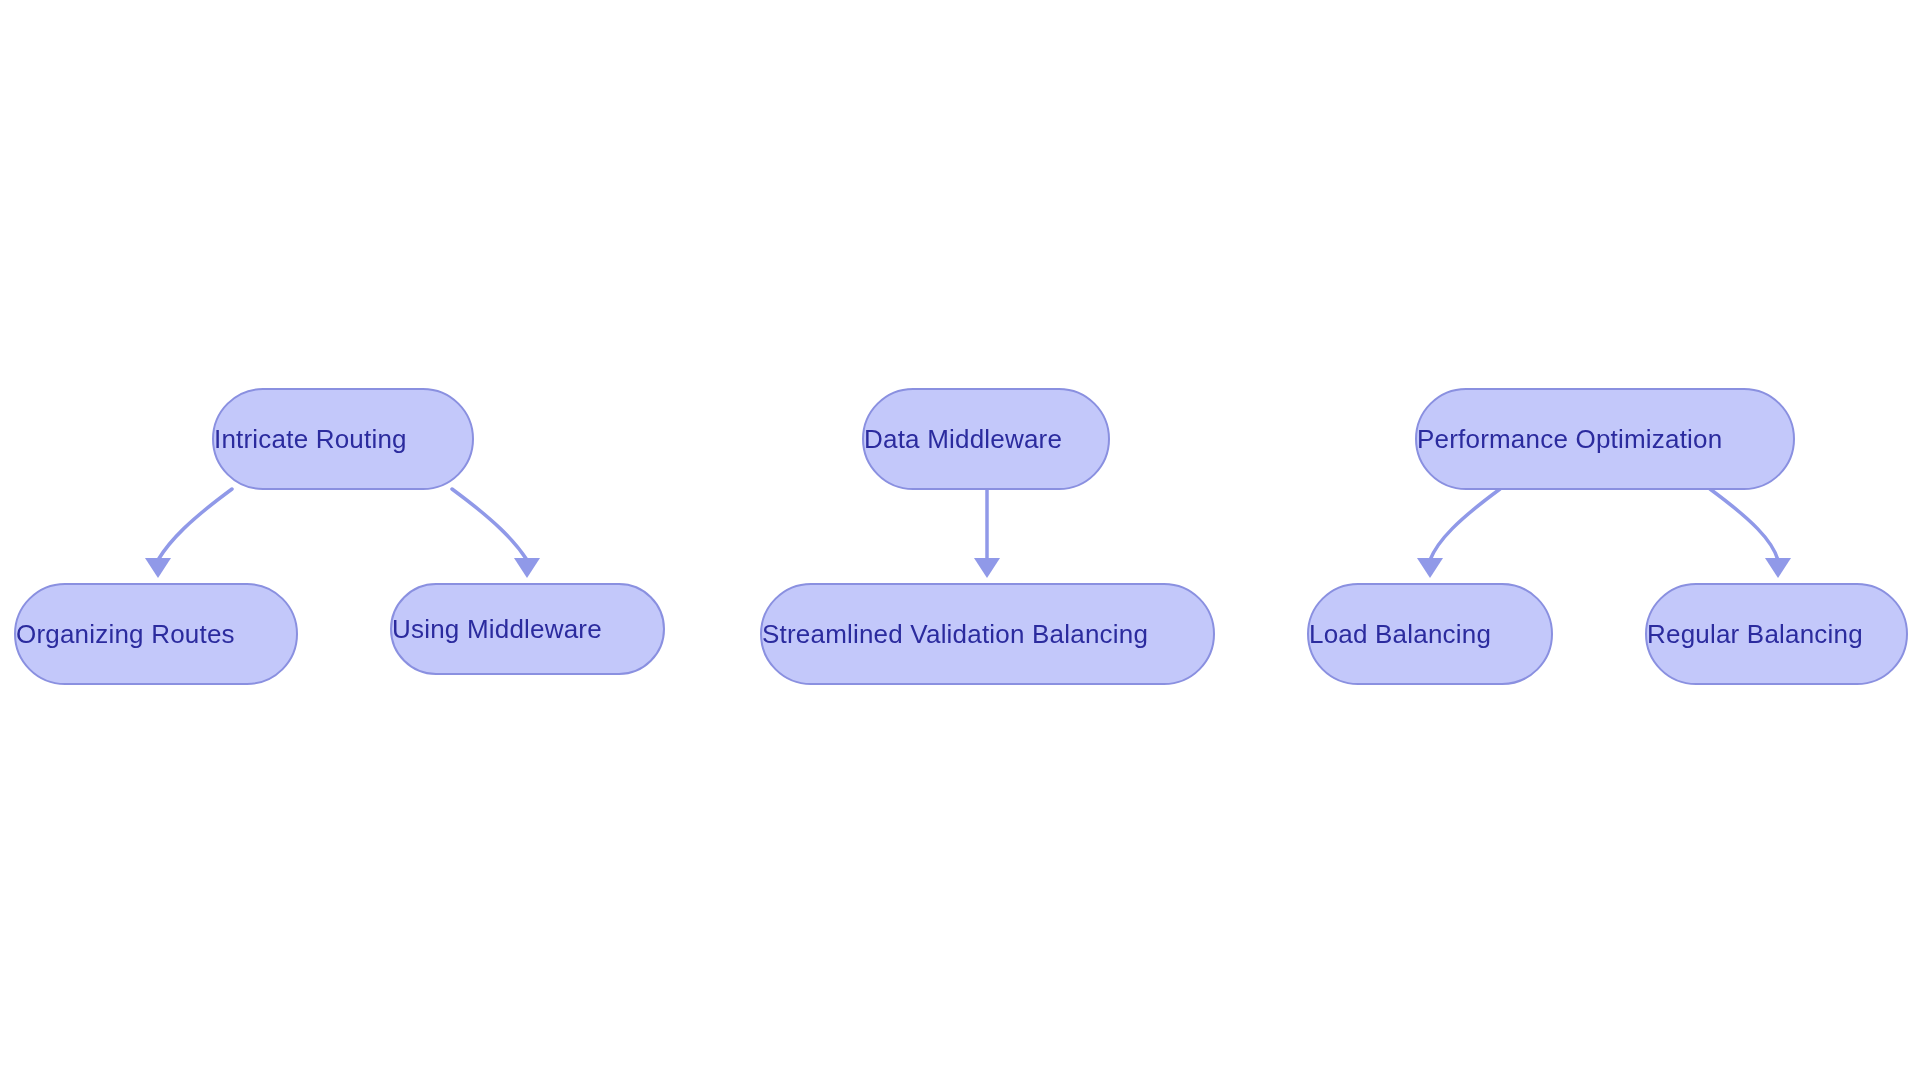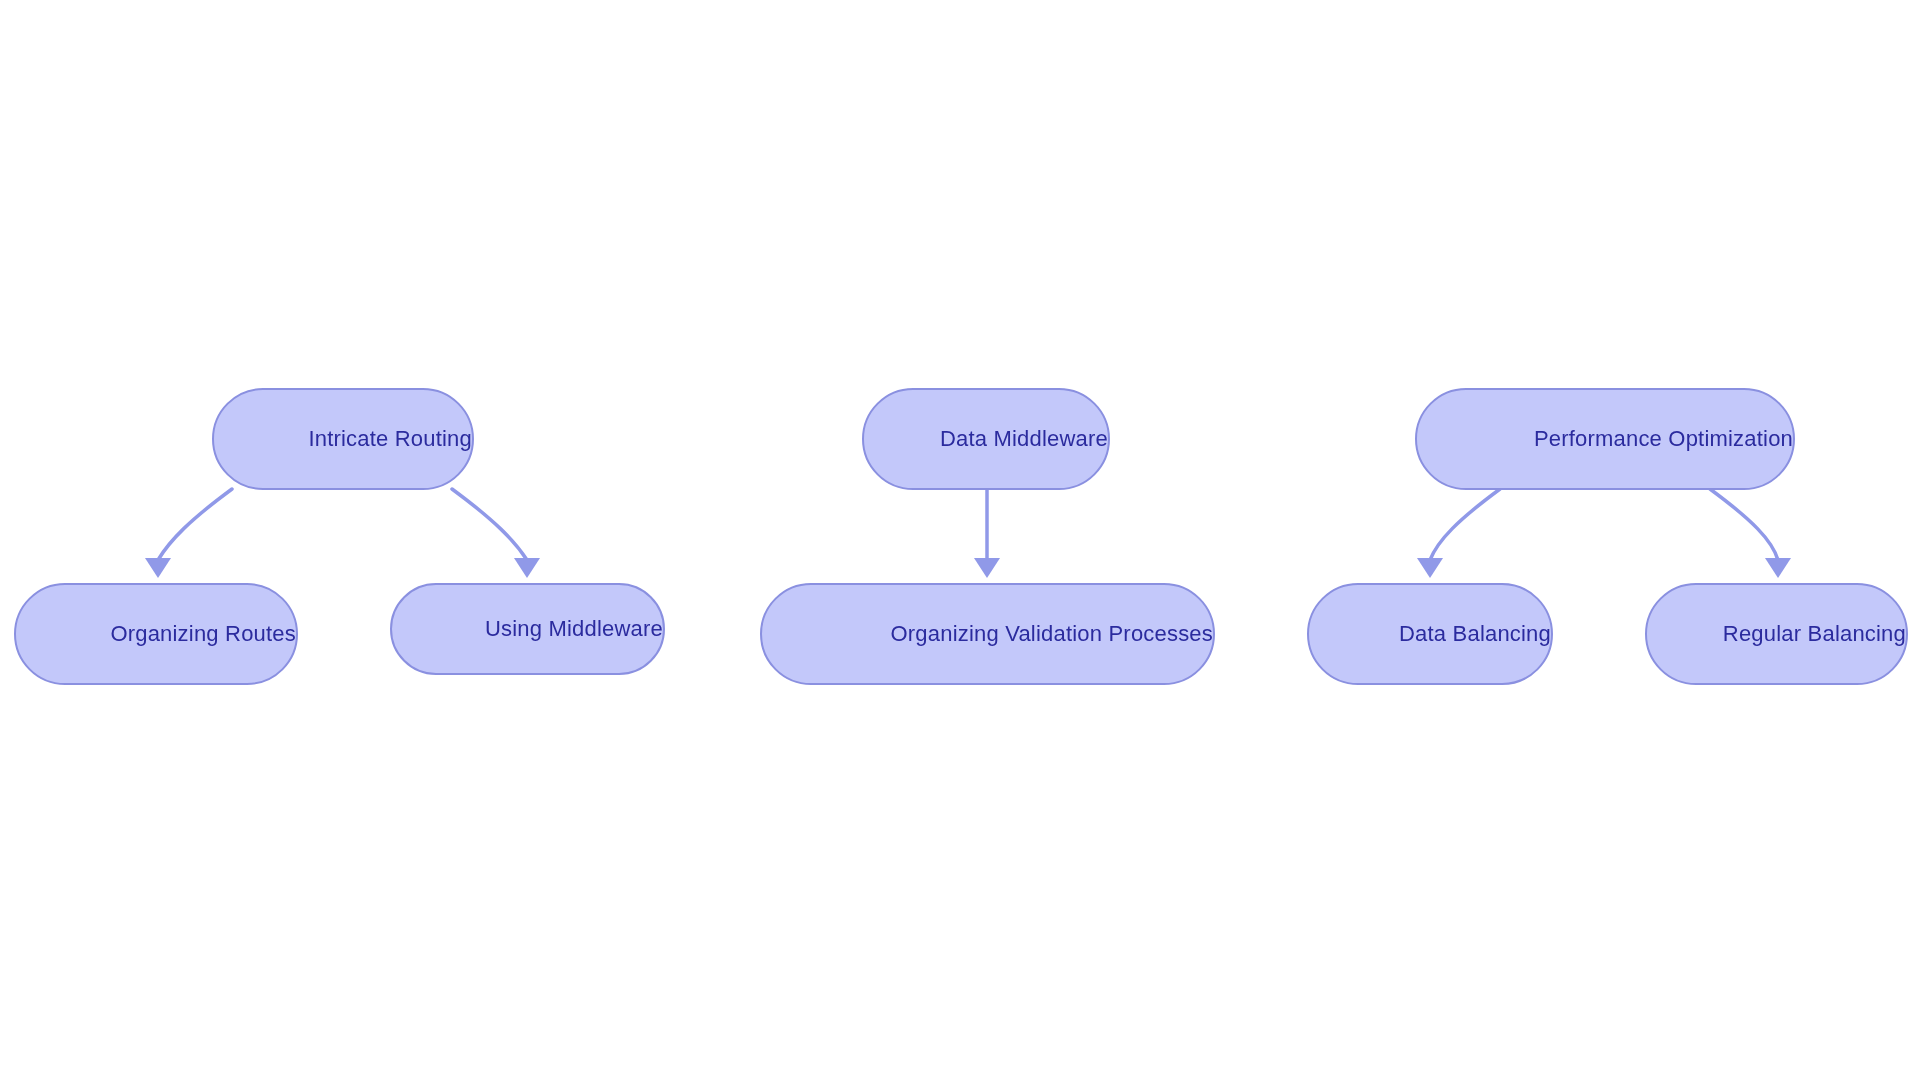--- a/index.html
+++ b/index.html
@@ -24,26 +24,26 @@
     top: 0;
     width: 1920px;
     height: 1083px;
     pointer-events: none;
   }
   .node {
     position: absolute;
     box-sizing: border-box;
     display: flex;
     align-items: center;
-    justify-content: flex-end;
+    justify-content: flex-start;
     background: #c3c8fa;
     border: 2px solid #8a90e0;
     border-radius: 999px;
     color: #2b2b9e;
-    font-size: 22px;
+    font-size: 26px;
     font-weight: 400;
     letter-spacing: 0.2px;
     line-height: 1;
     white-space: nowrap;
     font-family: "Liberation Sans", sans-serif;
   }
   .node-label {
     display: block;
     color: #2b2b9e;
   }
@@ -75,26 +75,26 @@
       <div class="node" style="left: 14px; top: 583px; width: 284px; height: 102px; background: rgb(195, 200, 250); border-color: rgb(138, 144, 224);">
         <span class="node-label" style="color: rgb(43, 43, 158);">Organizing Routes</span>
       </div>
       <div class="node" style="left: 390px; top: 583px; width: 275px; height: 92px; background: rgb(195, 200, 250); border-color: rgb(138, 144, 224);">
         <span class="node-label" style="color: rgb(43, 43, 158);">Using Middleware</span>
       </div>
       <div class="node" style="left: 862px; top: 388px; width: 248px; height: 102px; background: rgb(195, 200, 250); border-color: rgb(138, 144, 224);">
         <span class="node-label" style="color: rgb(43, 43, 158);">Data Middleware</span>
       </div>
       <div class="node" style="left: 760px; top: 583px; width: 455px; height: 102px; background: rgb(195, 200, 250); border-color: rgb(138, 144, 224);">
-        <span class="node-label" style="color: rgb(43, 43, 158);">Organizing Validation Processes</span>
+        <span class="node-label" style="color: rgb(43, 43, 158);">Streamlined Validation Balancing</span>
       </div>
       <div class="node" style="left: 1415px; top: 388px; width: 380px; height: 102px; background: rgb(195, 200, 250); border-color: rgb(138, 144, 224);">
-        <span class="node-label" style="color: rgb(43, 43, 158); margin-left: 12px;">Performance Optimization</span>
+        <span class="node-label" style="color: rgb(43, 43, 158);">Performance Optimization</span>
       </div>
       <div class="node" style="left: 1307px; top: 583px; width: 246px; height: 102px; background: rgb(195, 200, 250); border-color: rgb(138, 144, 224);">
-        <span class="node-label" style="color: rgb(43, 43, 158);">Data Balancing</span>
+        <span class="node-label" style="color: rgb(43, 43, 158);">Load Balancing</span>
       </div>
       <div class="node" style="left: 1645px; top: 583px; width: 263px; height: 102px; background: rgb(195, 200, 250); border-color: rgb(138, 144, 224);">
         <span class="node-label" style="color: rgb(43, 43, 158);">Regular Balancing</span>
       </div>
     </div>
 
 </div>
 
 </body></html>

